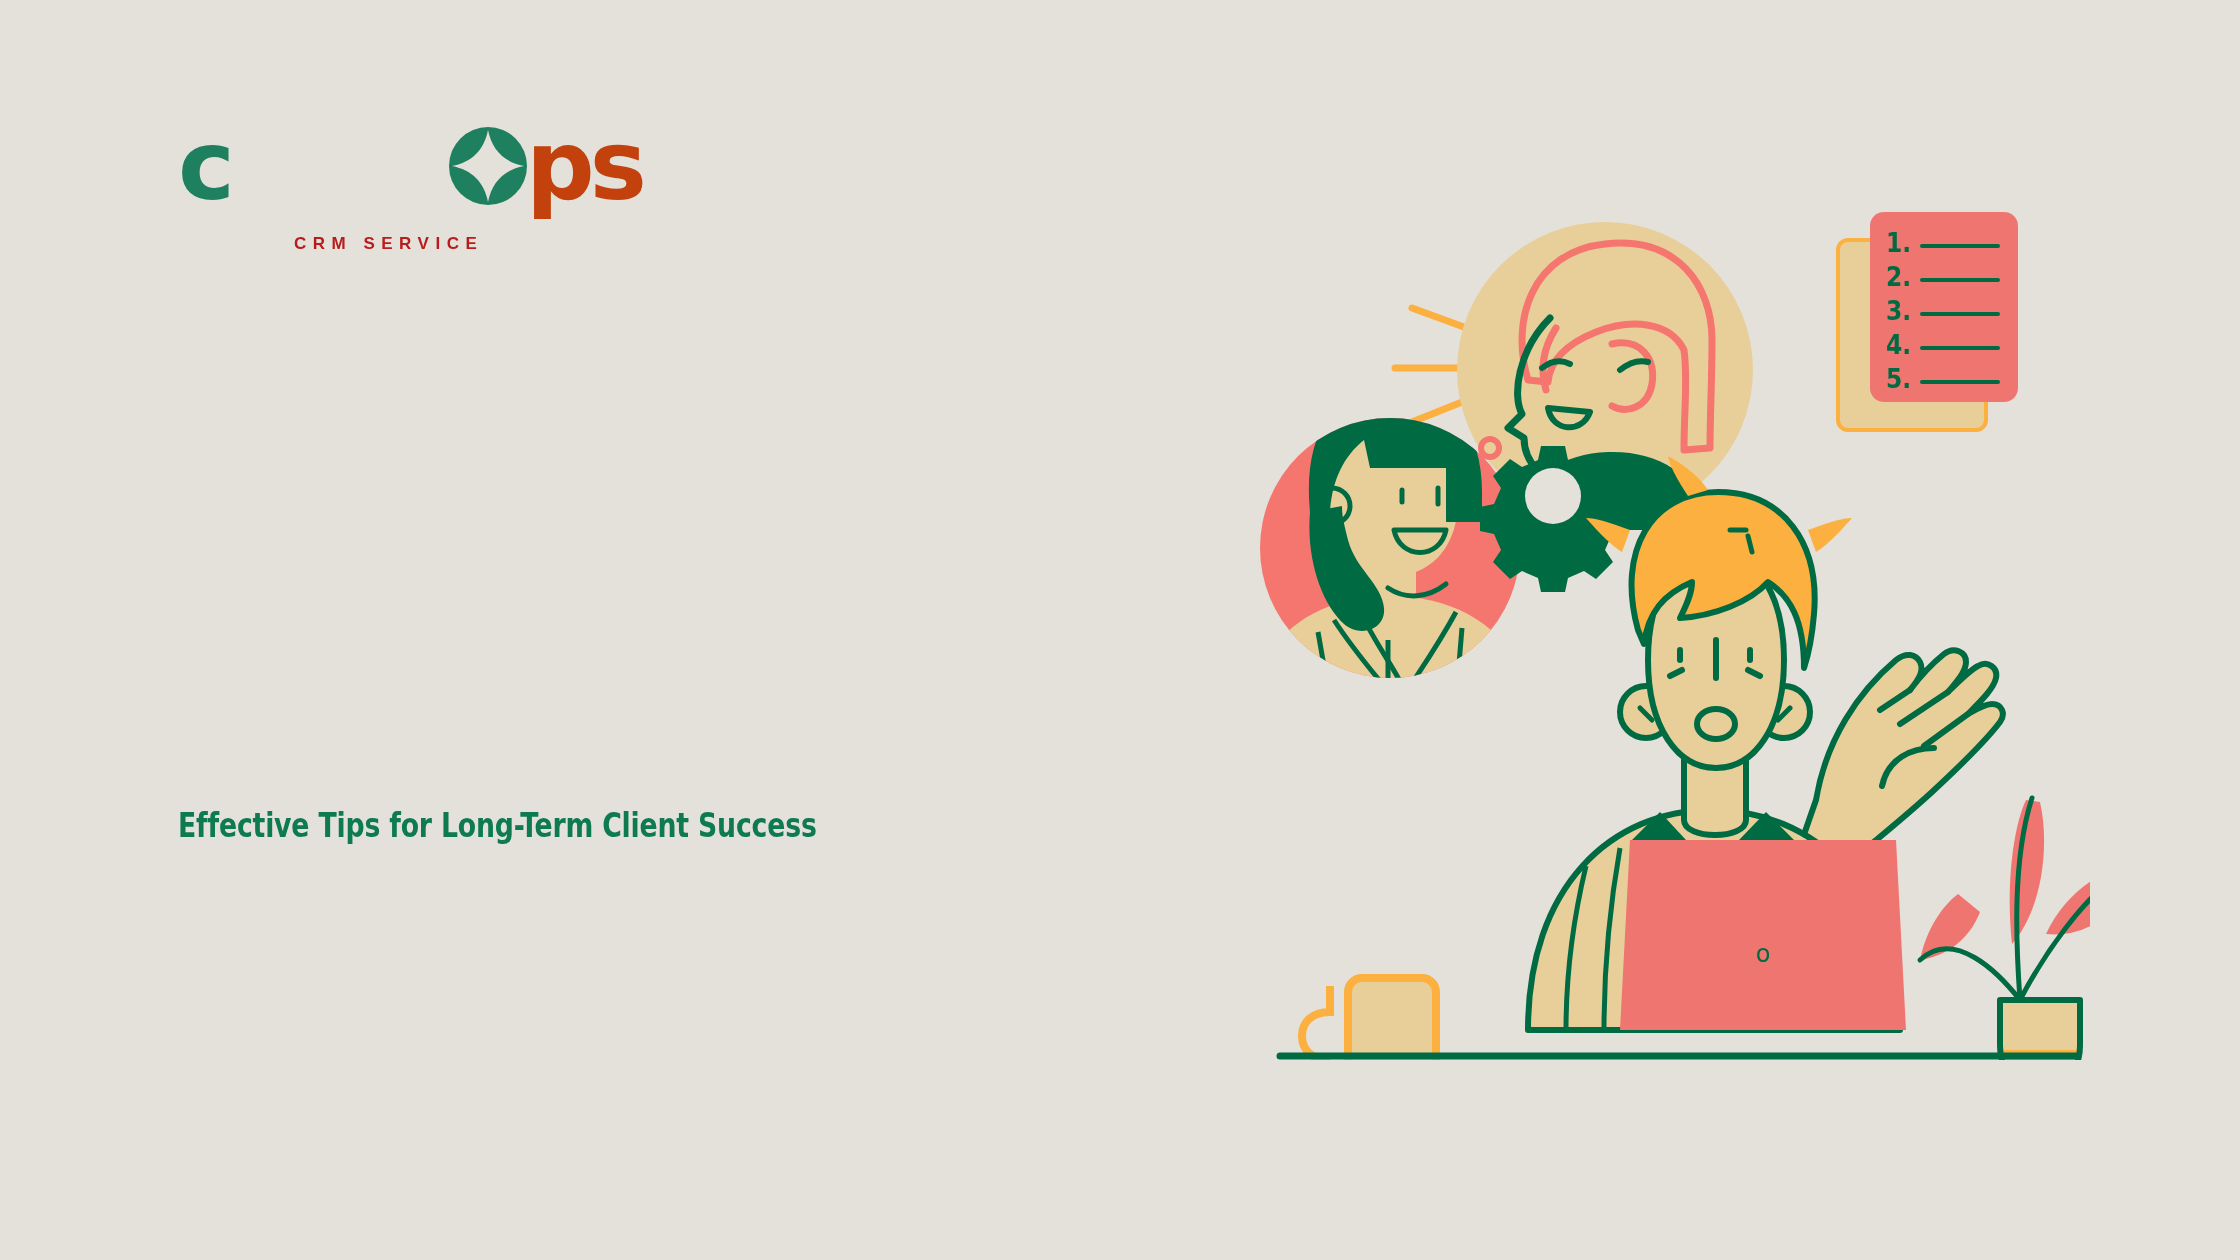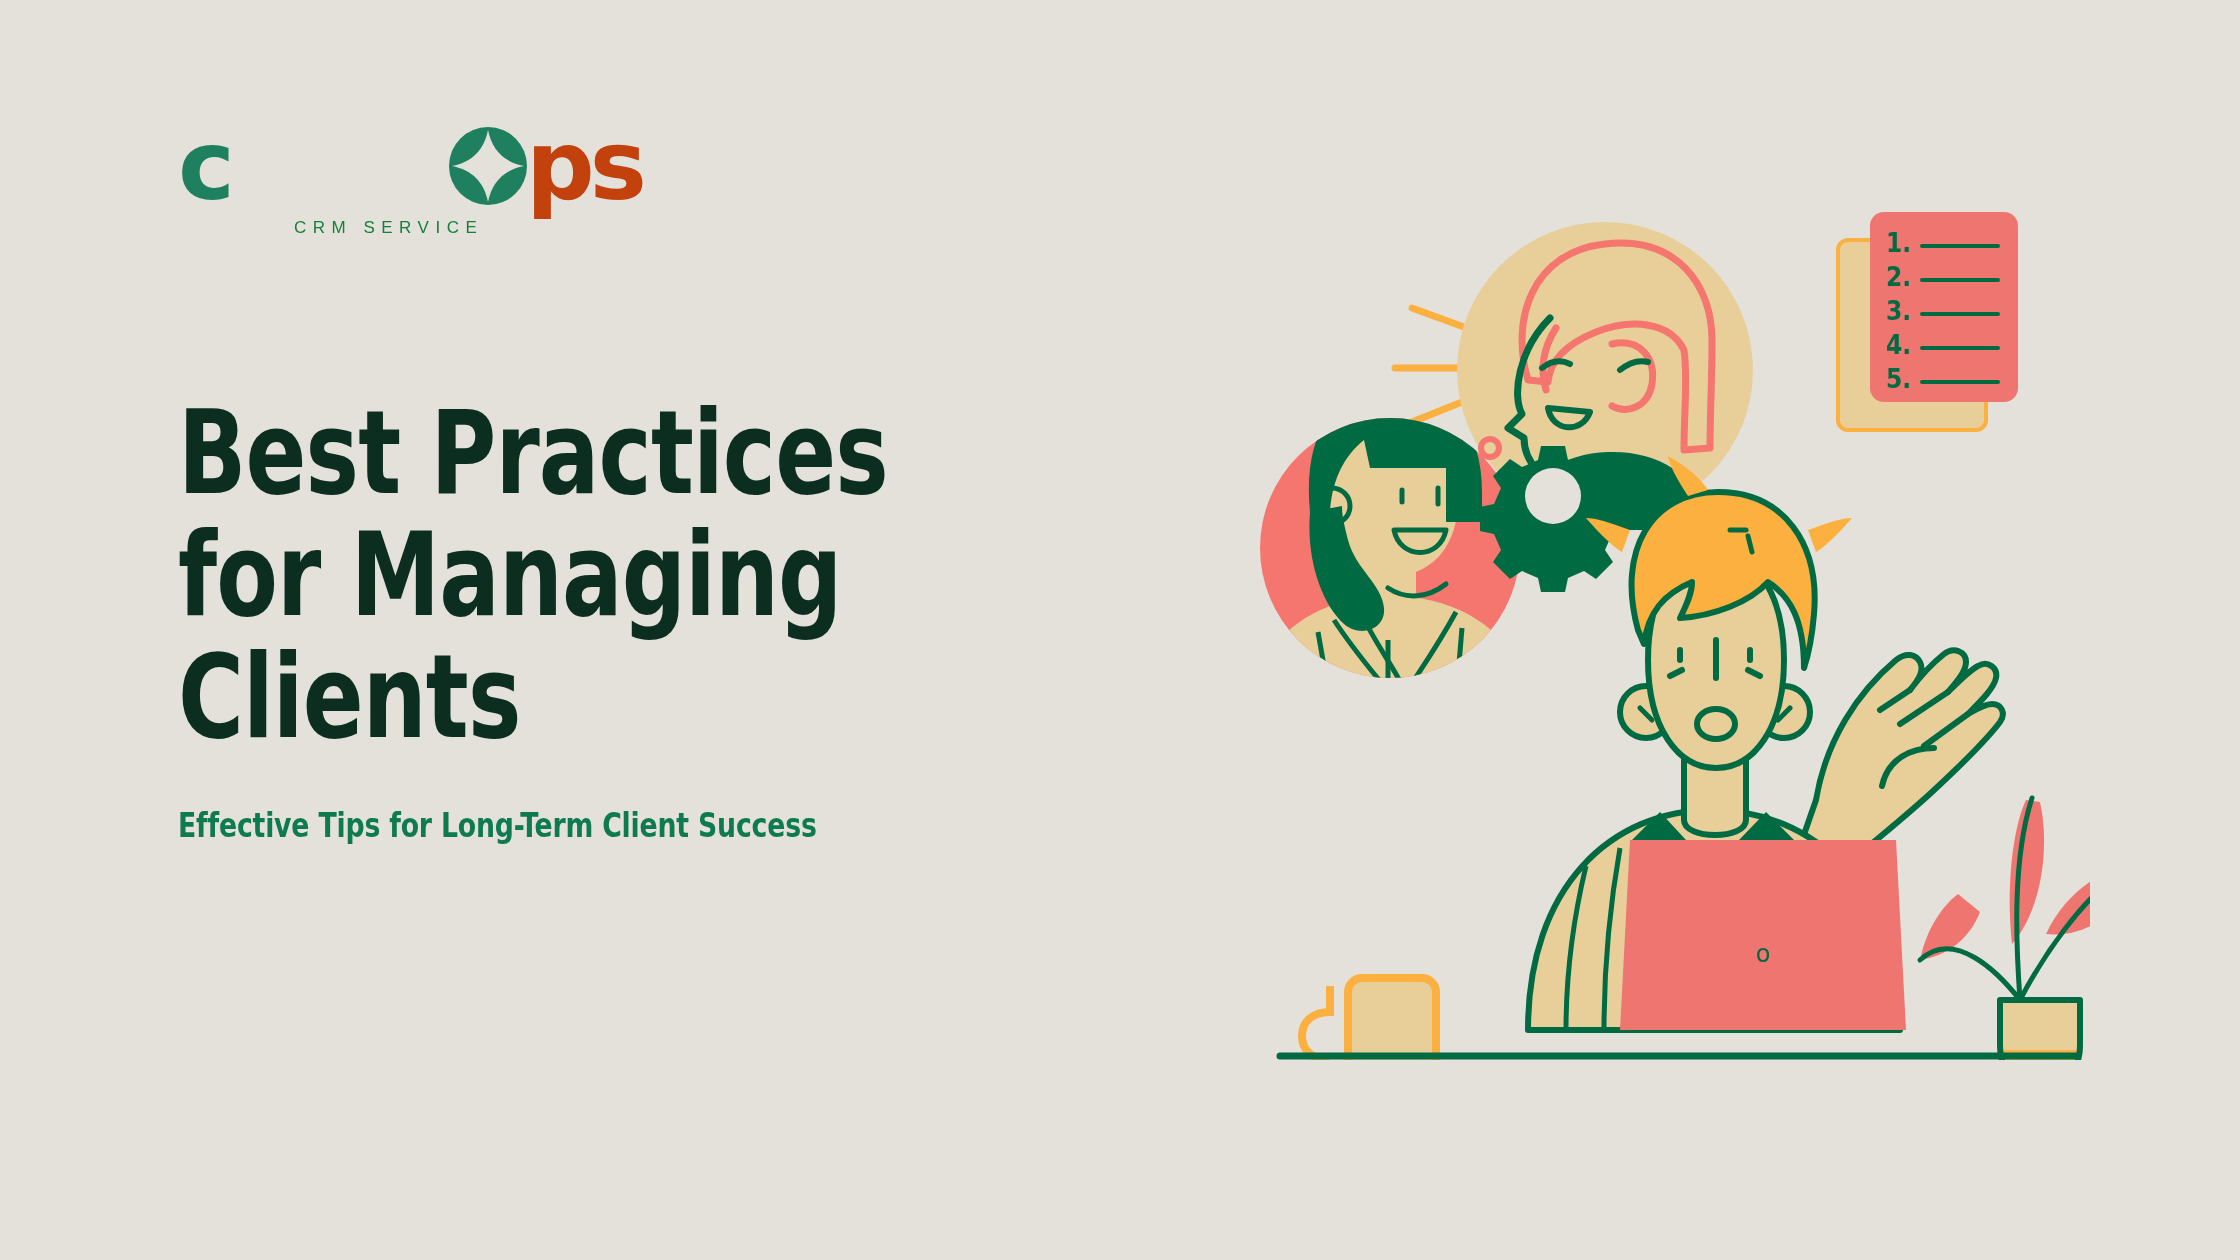--- a/index.html
+++ b/index.html
@@ -55,26 +55,26 @@
     width: 80px;
     height: 80px;
   }
   #logo-ps {
     left: 348px;
     color: #c2410c;
   }
   #logo-tagline {
     position: absolute;
     left: 116px;
-    top: 100px;
+    top: 116px;
     font-family: "Liberation Sans", sans-serif;
     font-size: 17px;
-    font-weight: 400;
+    font-weight: 700;
     letter-spacing: 6.5px;
-    color: #15803d;
+    color: #b91c1c;
     white-space: nowrap;
   }
 
   
   #headline {
     position: absolute;
     left: 178px;
     top: 392px;
     width: 900px;
   }
@@ -131,25 +131,20 @@
             </mask>
           </defs>
           <circle cx="40" cy="40" r="39" fill="#1f8060" mask="url(#starMask)"></circle>
         </svg>
       </span>
       <span class="logo-text" id="logo-ps">ps</span>
     </div>
     <div id="logo-tagline">CRM SERVICE</div>
   </div>
 
-  <div id="headline">
-    <h1>Best Practices
-for Managing
-Clients</h1>
-  </div>
   <div id="subtitle">Effective Tips for Long-Term Client Success</div>
 
   <div id="illustration">
     <svg viewBox="0 0 830 860" width="830" height="860" aria-hidden="true">
 
       <g stroke="#fbb040" stroke-width="7" stroke-linecap="round" fill="none">
         <line x1="152" y1="108" x2="212" y2="130"></line>
         <line x1="135" y1="168" x2="213" y2="168"></line>
         <line x1="152" y1="222" x2="212" y2="198"></line>
       </g>

